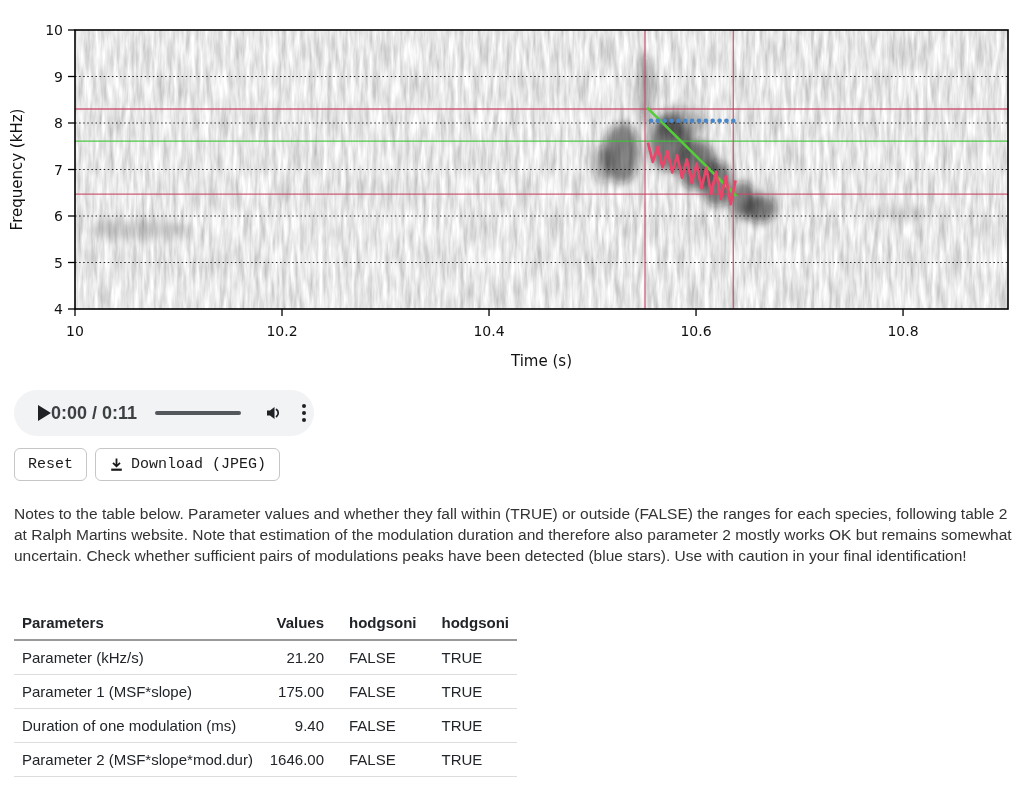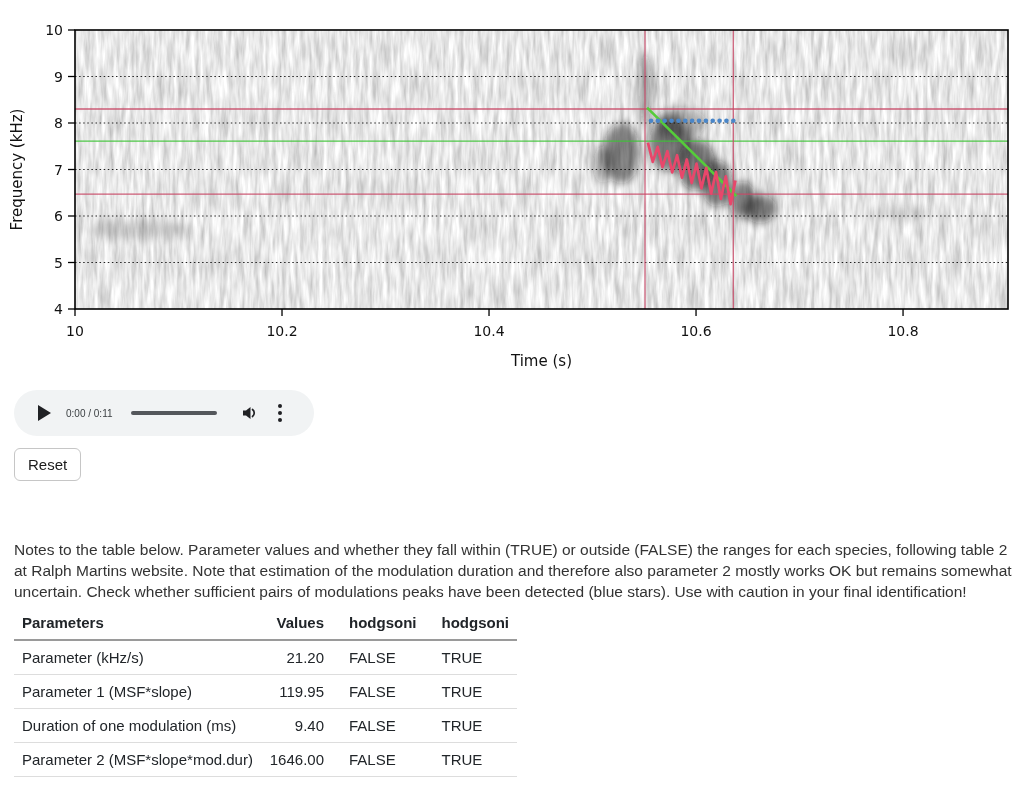--- a/index.html
+++ b/index.html
@@ -13,37 +13,37 @@
   #chart-svg  { width:1024px; height:380px; display:block; }
   
   .audio-player {
     position:absolute; left:14px; top:390px; width:300px; height:46px;
     background:#f1f3f4; border-radius:23px;
     display:flex; align-items:center; padding:0 16px;
   }
   .ap-play { width:0; height:0; border-left:13px solid #202124;
     border-top:8px solid transparent; border-bottom:8px solid transparent;
     margin-left:8px; cursor:pointer; flex:none; }
-  .ap-time { font-size:10px; color:#3c4043; margin-left:15px; white-space:nowrap; flex:none; }
+  .ap-time { font-size:18px; color:#3c4043; white-space:nowrap; flex:none;font-weight:bold; }
   .ap-track { width:86px; height:4px; background:#54575b; border-radius:2px;
     margin-left:18px; position:relative; cursor:pointer; flex:none; }
   .ap-vol { margin-left:24px; flex:none; cursor:pointer; display:flex; }
   .ap-menu { margin-left:19px; flex:none; cursor:pointer; display:flex; flex-direction:column; gap:3px; }
   .ap-menu i { width:4px; height:4px; border-radius:50%; background:#202124; display:block; }
   
   .btn-row { position:absolute; left:14px; top:448px; display:flex; gap:8px; }
   .btn {
     height:33px; background:#ffffff; border:1px solid #c6c6c6; border-radius:6px;
-    font-family:Liberation Sans, sans-serif; font-size:15px; color:#1b1b1b;
+    font-family:Liberation Mono, monospace; font-size:15px; color:#1b1b1b;
     display:flex; align-items:center; padding:0 13px; cursor:pointer; gap:7px;
   }
   
   .notes {
     position:absolute; left:14px; top:503px; width:1000px;
-    font-size:15.5px; line-height:21px; color:#333333;margin-top:36px;
+    font-size:15.5px; line-height:21px; color:#333333;
   }
   
   .param-table-wrap { position:absolute; left:14px; top:606px; width:503px; }
   table.param-table { width:503px; border-collapse:collapse; font-size:15px; color:#212529; }
   table.param-table th {
     text-align:left; font-weight:bold; padding:8px 8px;
     border-bottom:2px solid #9a9a9a;
   }
   table.param-table td { padding:8px 8px; border-bottom:1px solid #dddddd; }
   table.param-table .c1 { width:290px;margin-top:20px; }
@@ -166,20 +166,29 @@
       <i></i>
       <i></i>
       <i></i>
     </div>
 </div>
 
 <div class="btn-row">
   <button class="btn">
     <span>Reset</span>
   </button>
+  <button class="btn">
+    <span style="display:flex;">
+      <svg width="15" height="15" viewBox="0 0 15 15">
+        <path d="M7.5 1.5v7.2M4 5.8l3.5 3.5L11 5.8" fill="none" stroke="#1b1b1b" stroke-width="1.8"></path>
+        <rect x="2.2" y="11.6" width="10.6" height="2.2" fill="#1b1b1b"></rect>
+      </svg>
+    </span>
+    <span>Download (JPEG)</span>
+  </button>
 </div>
 
 <p class="notes">Notes to the table below. Parameter values and whether they fall within (TRUE) or outside (FALSE) the ranges for each species, following table 2 at Ralph Martins website. Note that estimation of the modulation duration and therefore also parameter 2 mostly works OK but remains somewhat uncertain. Check whether sufficient pairs of modulations peaks have been detected (blue stars). Use with caution in your final identification!</p>
 
 <div class="param-table-wrap">
   <table class="param-table">
     <thead>
         <tr id="param-head">
           <th class="c1">Parameters</th>
           <th class="c2">Values</th>
@@ -189,21 +198,21 @@
       </thead>
     <tbody id="param-body">
         <tr>
           <td class="c1">Parameter (kHz/s)</td>
           <td class="c2">21.20</td>
           <td class="c3">FALSE</td>
           <td class="c4">TRUE</td>
         </tr>
         <tr>
           <td class="c1">Parameter 1 (MSF*slope)</td>
-          <td class="c2">119.95</td>
+          <td class="c2">175.00</td>
           <td class="c3">FALSE</td>
           <td class="c4">TRUE</td>
         </tr>
         <tr>
           <td class="c1">Duration of one modulation (ms)</td>
           <td class="c2">9.40</td>
           <td class="c3">FALSE</td>
           <td class="c4">TRUE</td>
         </tr>
         <tr>

